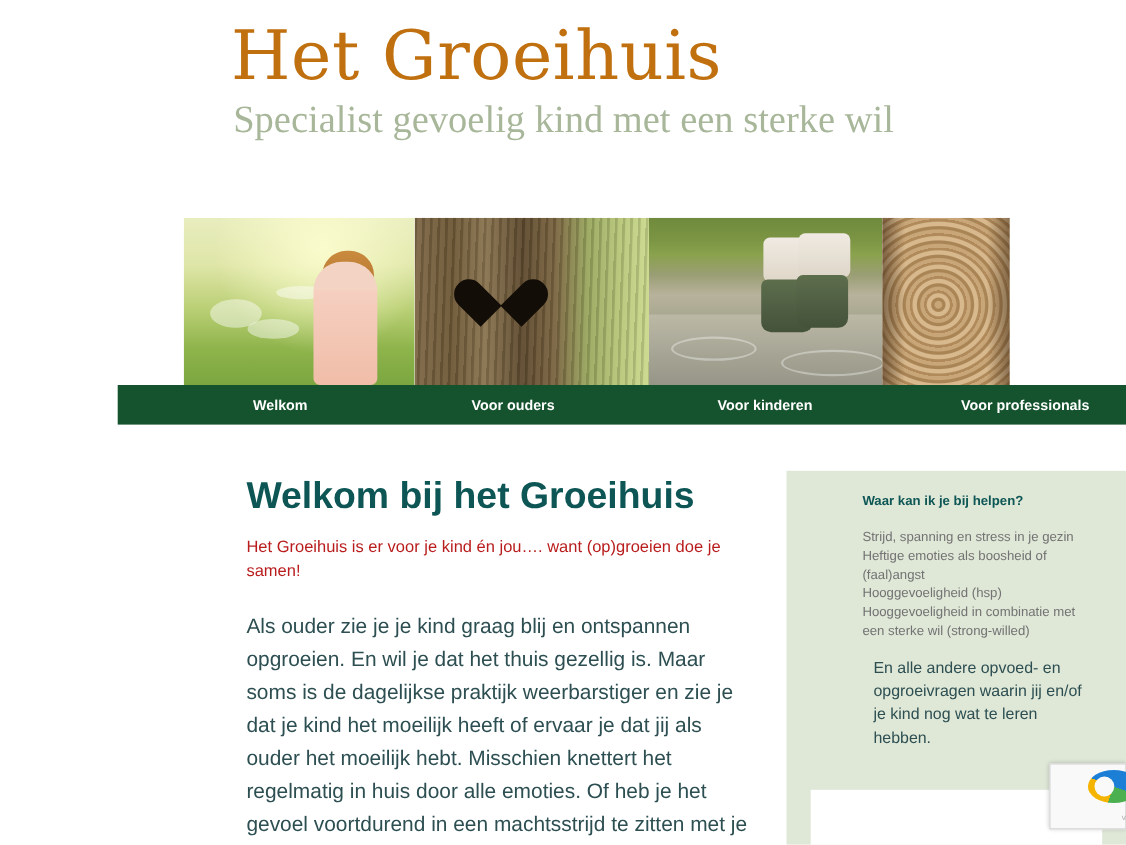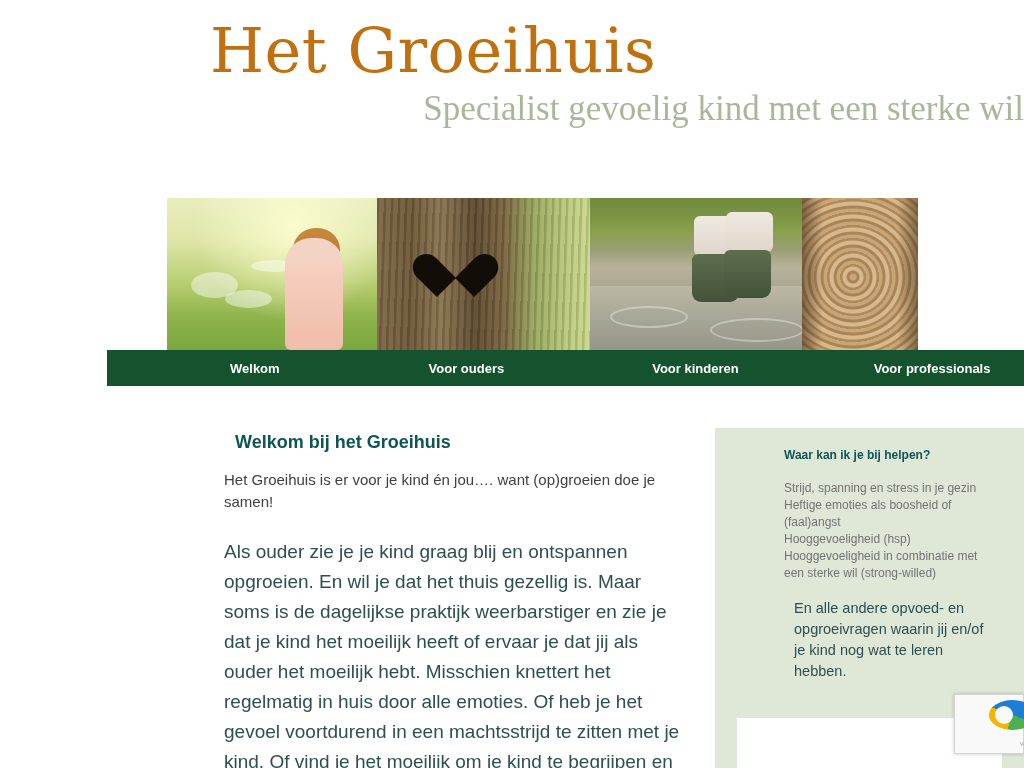--- a/index.html
+++ b/index.html
@@ -31,21 +31,20 @@
     font-weight: normal;
     margin: 0;
     letter-spacing: 0.5px;
   }
   .site-tagline {
     font-family: "Liberation Serif", serif;
     font-size: 35px;
     color: #a8b79a;
     margin: 6px 0 0 2px;
     font-weight: normal;
-    text-align: right;
   }
 
   
   .banner {
     position: absolute;
     left: 120px;
     top: 198px;
     width: 798px;
     height: 152px;
     display: flex;
@@ -197,29 +196,29 @@
     left: 0; top: 386px;
     width: 1024px;
     height: 382px;
   }
   .main-col {
     position: absolute;
     left: 130px; top: 46px;
     width: 560px;
   }
   .main-title {
-    font-size: 18px;
+    font-size: 34px;
     font-weight: bold;
     color: #0d5655;
-    margin: 0 0 16px 11px;
+    margin: 0 0 16px 0;
   }
   .intro {
     font-size: 15px;
     line-height: 1.45;
-    color: #404040;
+    color: #b91c1c;
     margin: 0 0 24px 0;
   }
   .body-text {
     font-size: 19px;
     line-height: 1.58;
     color: #2d4f52;
     margin: 0;
   }
 
   

